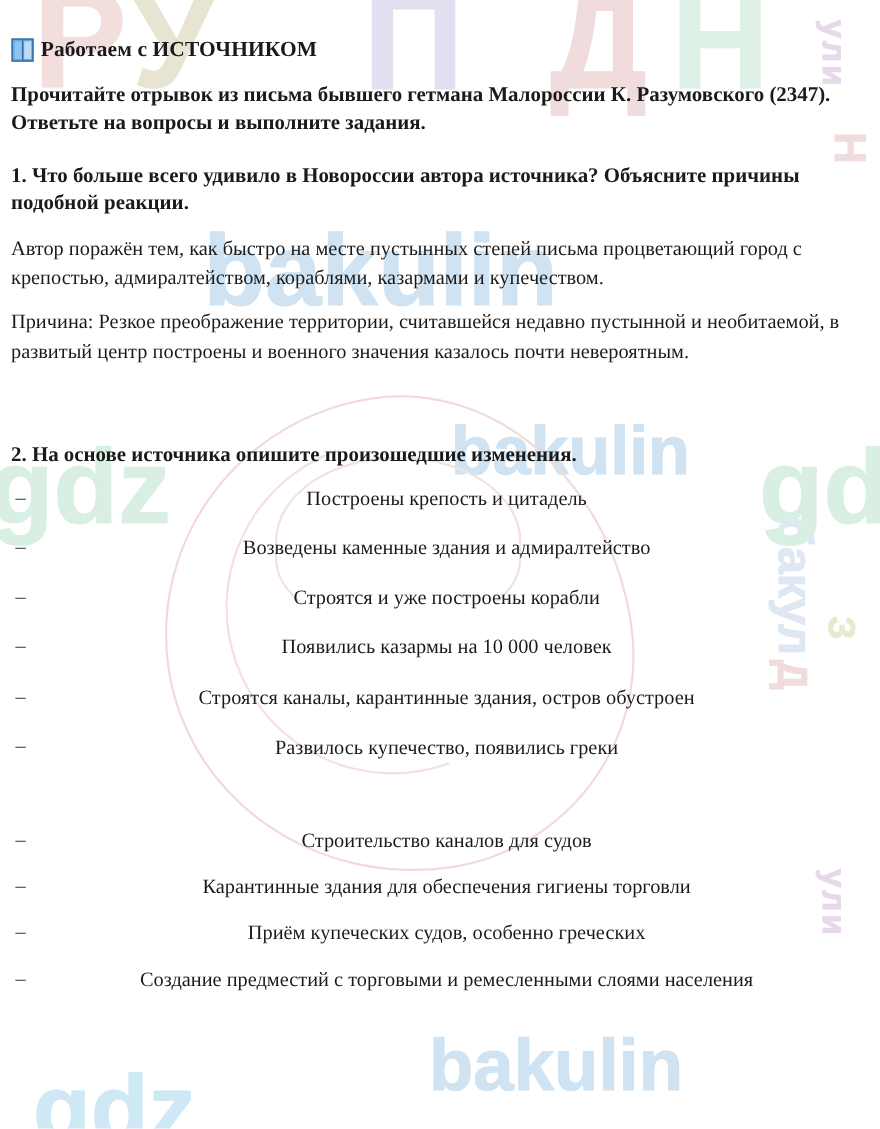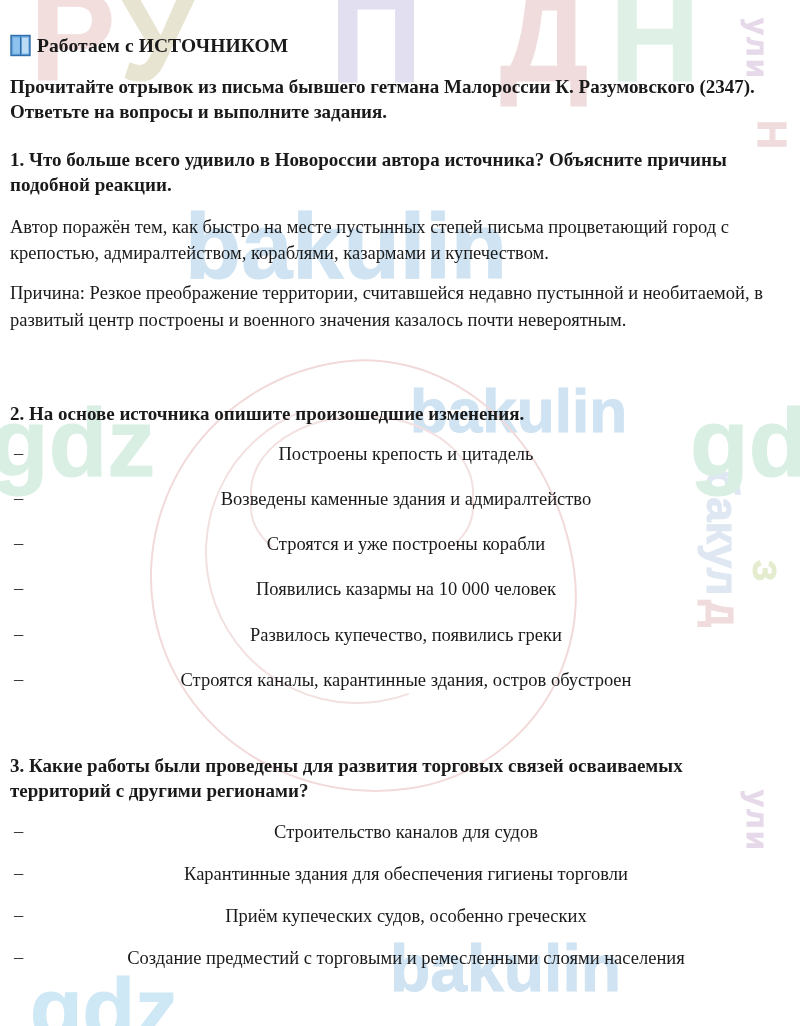--- a/index.html
+++ b/index.html
@@ -209,27 +209,26 @@
 
   <div class="gap-lg"></div>
 
   <p class="question q2">2. На основе источника опишите произошедшие изменения.</p>
 
   <ul class="bullets">
     <li>Построены крепость и цитадель</li>
     <li>Возведены каменные здания и адмиралтейство</li>
     <li>Строятся и уже построены корабли</li>
     <li>Появились казармы на 10 000 человек</li>
+    <li>Строятся каналы, карантинные здания, остров обустроен</li>
     <li>Развилось купечество, появились греки</li>
-    <li>Строятся каналы, карантинные здания, остров обустроен</li>
   </ul>
 
   <div class="gap-md"></div>
 
-  <p class="question">3. Какие работы были проведены для развития торговых связей осваиваемых территорий с другими регионами?</p>
 
   <ul class="bullets tight">
     <li>Строительство каналов для судов</li>
     <li>Карантинные здания для обеспечения гигиены торговли</li>
     <li>Приём купеческих судов, особенно греческих</li>
     <li>Создание предместий с торговыми и ремесленными слоями населения</li>
   </ul>
 
 </div>
 

